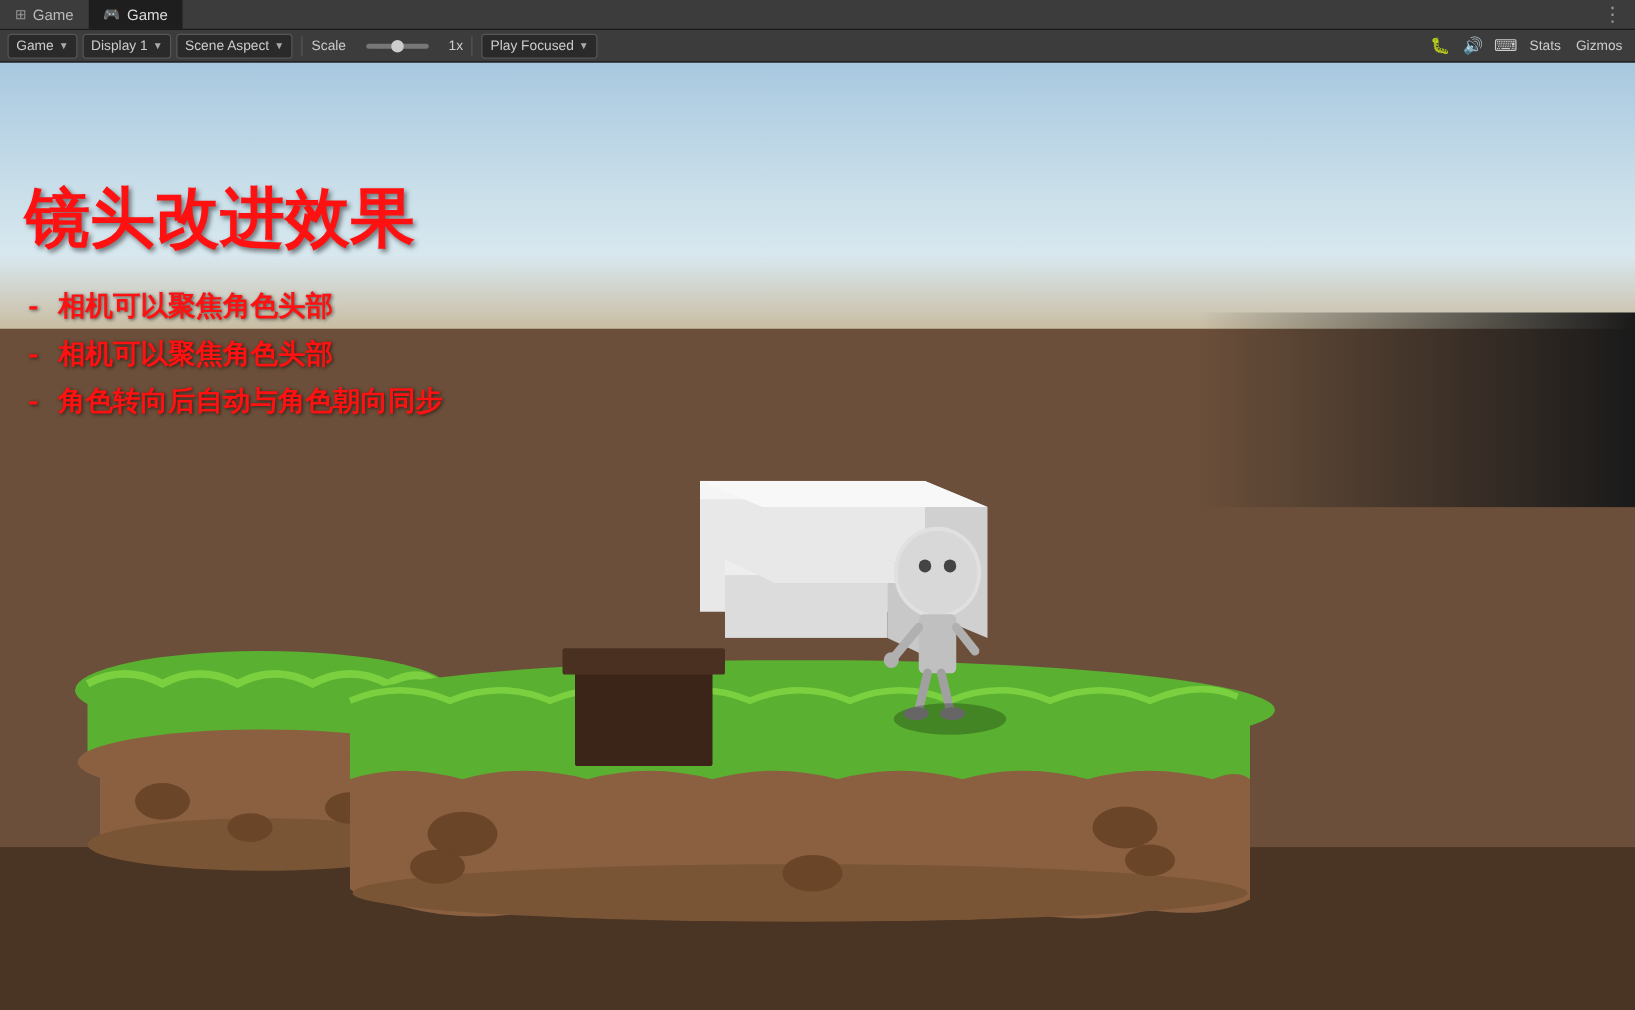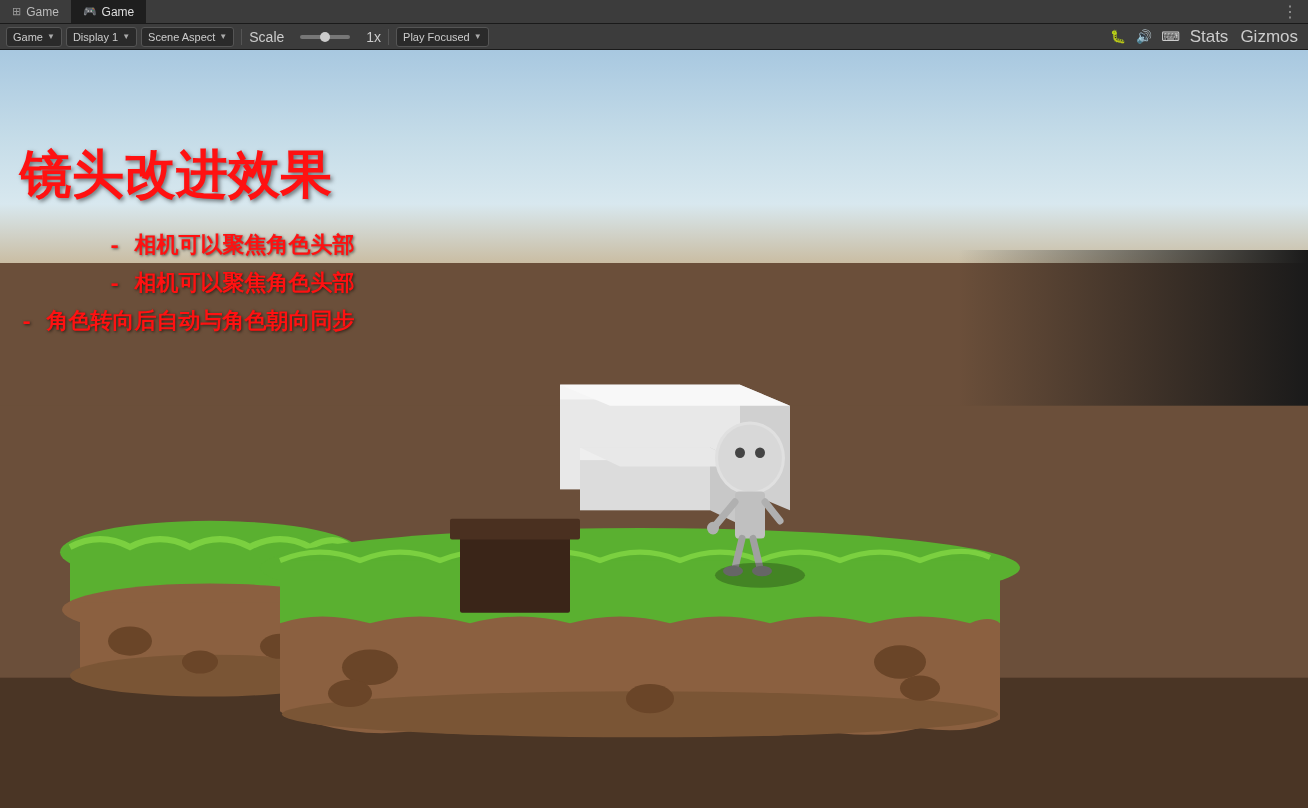--- a/index.html
+++ b/index.html
@@ -78,21 +78,21 @@
       width: 1px;
       height: 16px;
       background: #555;
       margin: 0 3px;
     }
     .scale-control {
       display: flex;
       align-items: center;
       gap: 16px;
       color: #ccc;
-      font-size: 14px;
+      font-size: 11px;
     }
     .scale-slider {
       width: 50px;
       height: 4px;
       background: #777;
       border-radius: 2px;
       position: relative;
     }
     .scale-slider::after {
       content: '';
@@ -116,21 +116,21 @@
       align-items: center;
       justify-content: center;
       width: 22px;
       height: 20px;
       cursor: pointer;
       color: #ccc;
       font-size: 13px;
     }
     .toolbar-text-btn {
       color: #ccc;
-      font-size: 17px;
+      font-size: 11px;
       cursor: pointer;
       padding: 2px 4px;
     }
 
     
     .game-viewport {
       position: relative;
       width: 1308px;
       height: 793px;
       overflow: hidden;
@@ -187,21 +187,20 @@
     }
     .title-text {
       font-size: 52px;
       font-weight: bold;
       color: #ff1111;
       text-shadow: 2px 2px 4px rgba(0,0,0,0.5);
       margin-bottom: 20px;
     }
     .bullet-list {
       list-style: none;
-      text-align: right;
     }
     .bullet-list li {
       font-size: 22px;
       font-weight: bold;
       color: #ff1111;
       text-shadow: 1px 1px 3px rgba(0,0,0,0.6);
       margin-bottom: 8px;
     }
   </style>
 </head>

